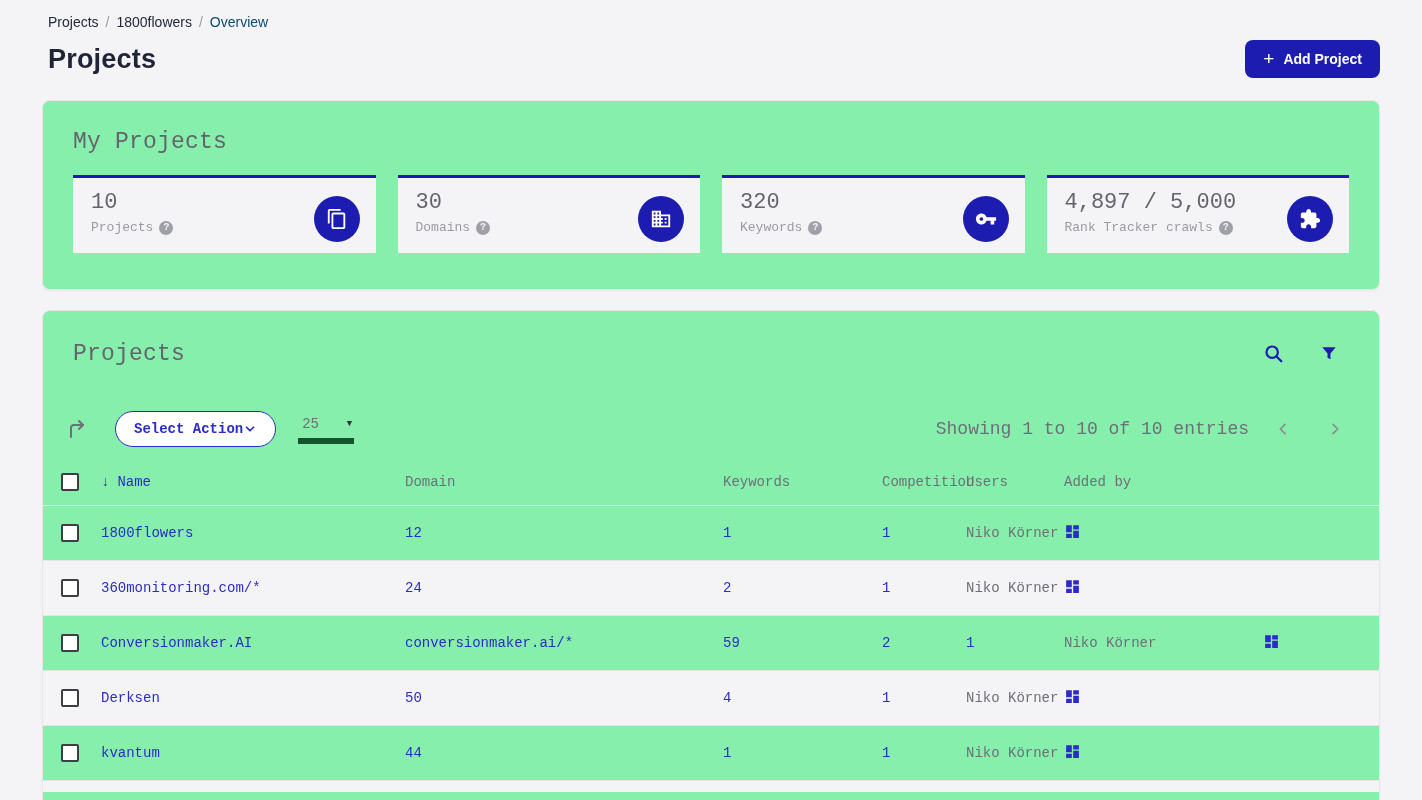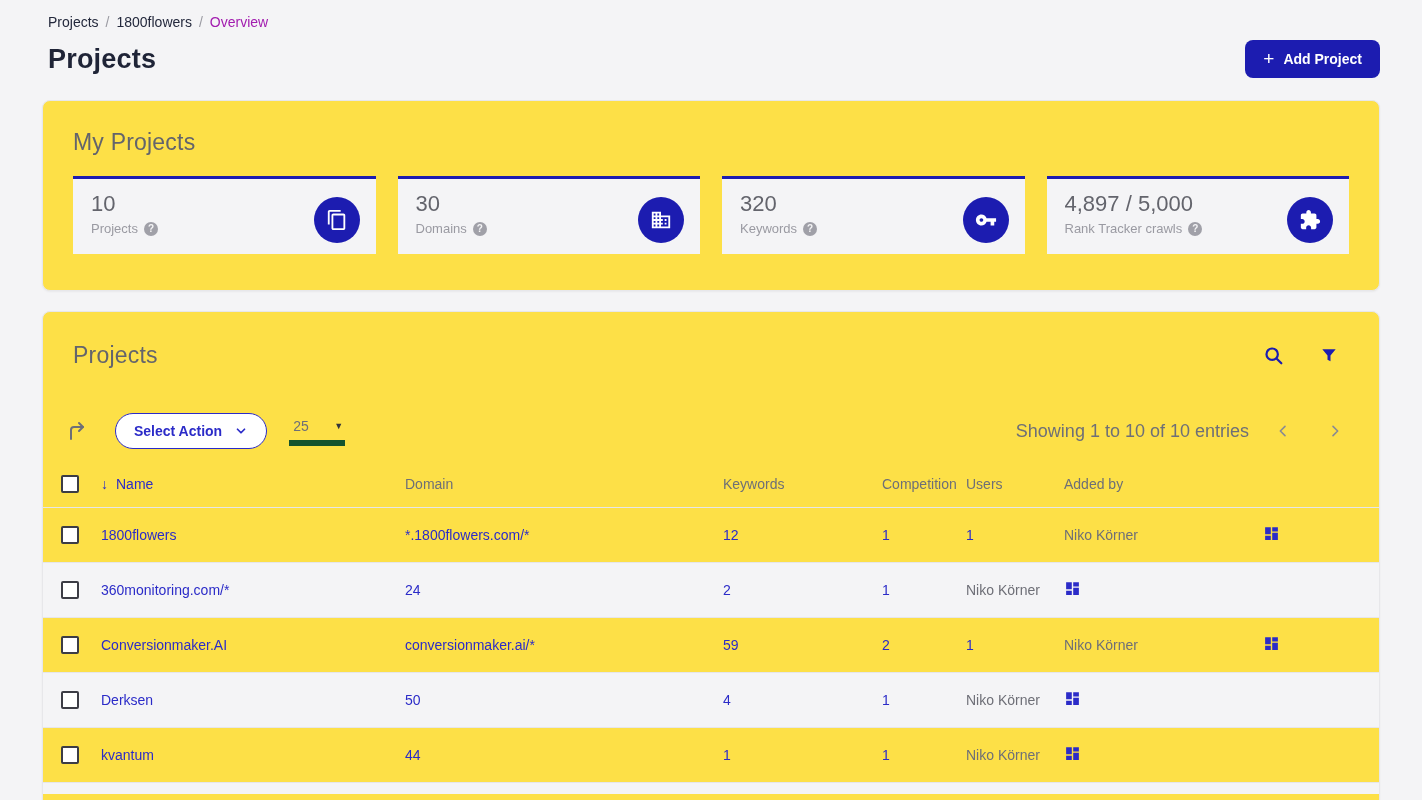--- a/index.html
+++ b/index.html
@@ -19,38 +19,39 @@
     width:1422px;height:800px;overflow:hidden;
     background:var(--page-bg);
     font-family:"Liberation Sans","DejaVu Sans",sans-serif;
     color:var(--text-dark);
   }
   .page{padding:14px 42px 0}
 
   
   .breadcrumb{margin-left:6px;font-size:14px;display:flex;gap:7px;align-items:center}
   .breadcrumb .crumb{color:#23283c;font-weight:500}
-  .breadcrumb .crumb.current{color:#a21caf;font-weight:400}
+  .breadcrumb .crumb.current{color:#0c4a6e;font-weight:400}
   .breadcrumb .sep{color:#9a9aa2}
 
   
   .header-row{display:flex;justify-content:space-between;align-items:center;margin:10px 0 22px;padding-left:6px}
   h1.page-title{margin:0;font-size:27px;font-weight:600;color:var(--text-dark);letter-spacing:.2px}
   .btn-primary{
     display:flex;align-items:center;gap:9px;
     background:var(--brand);color:#fff;border:none;border-radius:8px;
     height:38px;padding:0 18px;font-size:14px;font-weight:600;cursor:pointer;
     font-family:inherit;
   }
   .btn-primary .plus{font-size:19px;font-weight:400;line-height:1;margin-top:-2px}
 
   
   .card{
-    background:#fde047;border:1px solid var(--panel-border);border-radius:8px;
+    background:#86efac;border:1px solid var(--panel-border);border-radius:8px;
     box-shadow:0 1px 2px rgba(20,20,40,.05);
+    font-family:Liberation Mono, monospace;
   }
   .stats-card{padding:28px 30px 36px}
   h2.card-title{margin:0;font-size:23px;font-weight:400;color:var(--text-gray);letter-spacing:.2px}
   .stats-row{display:flex;gap:22px;margin-top:20px}
   .stat{
     flex:1;background:#f4f4f6;border-top:3px solid var(--brand);
     height:78px;padding:12px 16px 0 18px;
     display:flex;justify-content:space-between;align-items:flex-start;
   }
   .stat .val{font-size:22px;color:var(--text-gray);line-height:1.2}
@@ -68,21 +69,21 @@
   .stat-icon svg{width:22px;height:22px;fill:#fff}
 
   
   .projects-card{margin-top:20px;height:600px;overflow:hidden;padding-top:30px}
   .panel-head{display:flex;justify-content:space-between;align-items:center;padding:0 40px 0 30px}
   .head-icons{display:flex;gap:34px;align-items:center}
   .icon-btn{display:inline-flex;align-items:center;justify-content:center;cursor:pointer;background:none;border:none;padding:0}
 
   .controls{display:flex;align-items:center;margin-top:44px;padding:0 36px 0 22px}
   .select-action{
-    margin-left:26px;display:flex;align-items:center;gap:12px;
+    margin-left:26px;display:flex;align-items:center;
     border:1px solid var(--link);border-radius:18px;background:#fff;
     height:36px;padding:0 18px;color:var(--link);font-size:14px;font-weight:600;
     cursor:pointer;font-family:inherit;
   }
   .page-size{
     margin-left:22px;width:56px;height:30px;border-bottom:6px solid #14532d;
     display:flex;align-items:center;justify-content:space-between;
     font-size:14px;color:#6e6f77;cursor:pointer;padding:0 2px 4px 4px;
   }
   .page-size .tri{font-size:9px;color:#33343c}
@@ -268,21 +269,20 @@
         <div>Added by</div>
         <div></div>
       </div>
 
       <div class="tbody">
   <div class="trow">
     <div class="cb-cell">
               <span class="checkbox"></span>
             </div>
     <div class="link">1800flowers</div>
-    <div class="link">*.1800flowers.com/*</div>
     <div class="link">12</div>
     <div class="link">1</div>
     <div class="link">1</div>
     <div class="muted">Niko Körner</div>
     <div class="actions">
       <button class="icon-btn">
         <svg width="17" height="17" viewBox="0 0 24 24">
                   <path d="M3 13h8V3H3v10zm0 8h8v-6H3v6zm10 0h8V11h-8v10zm0-18v6h8V3h-8z"></path>
                 </svg>
       </button>

